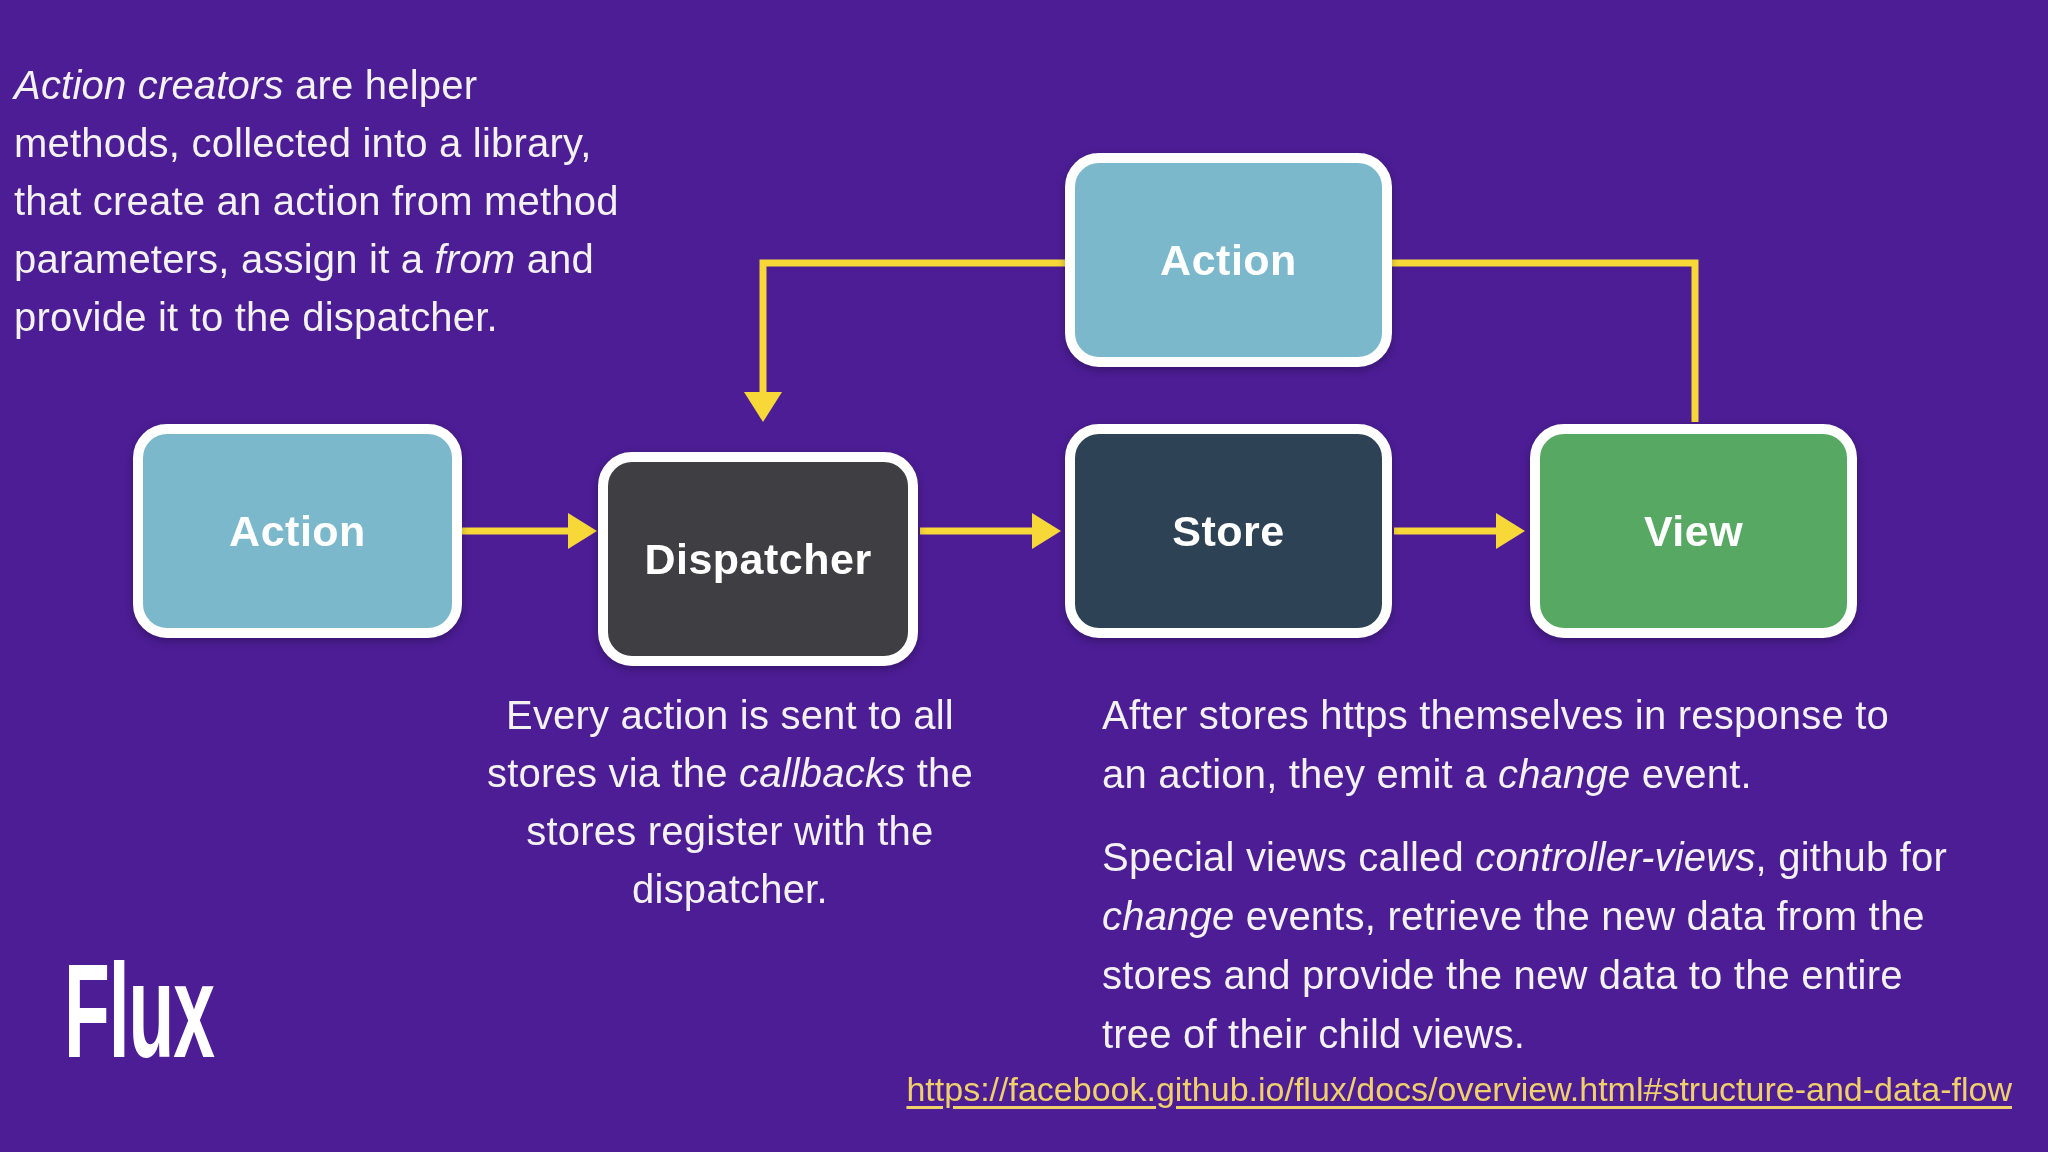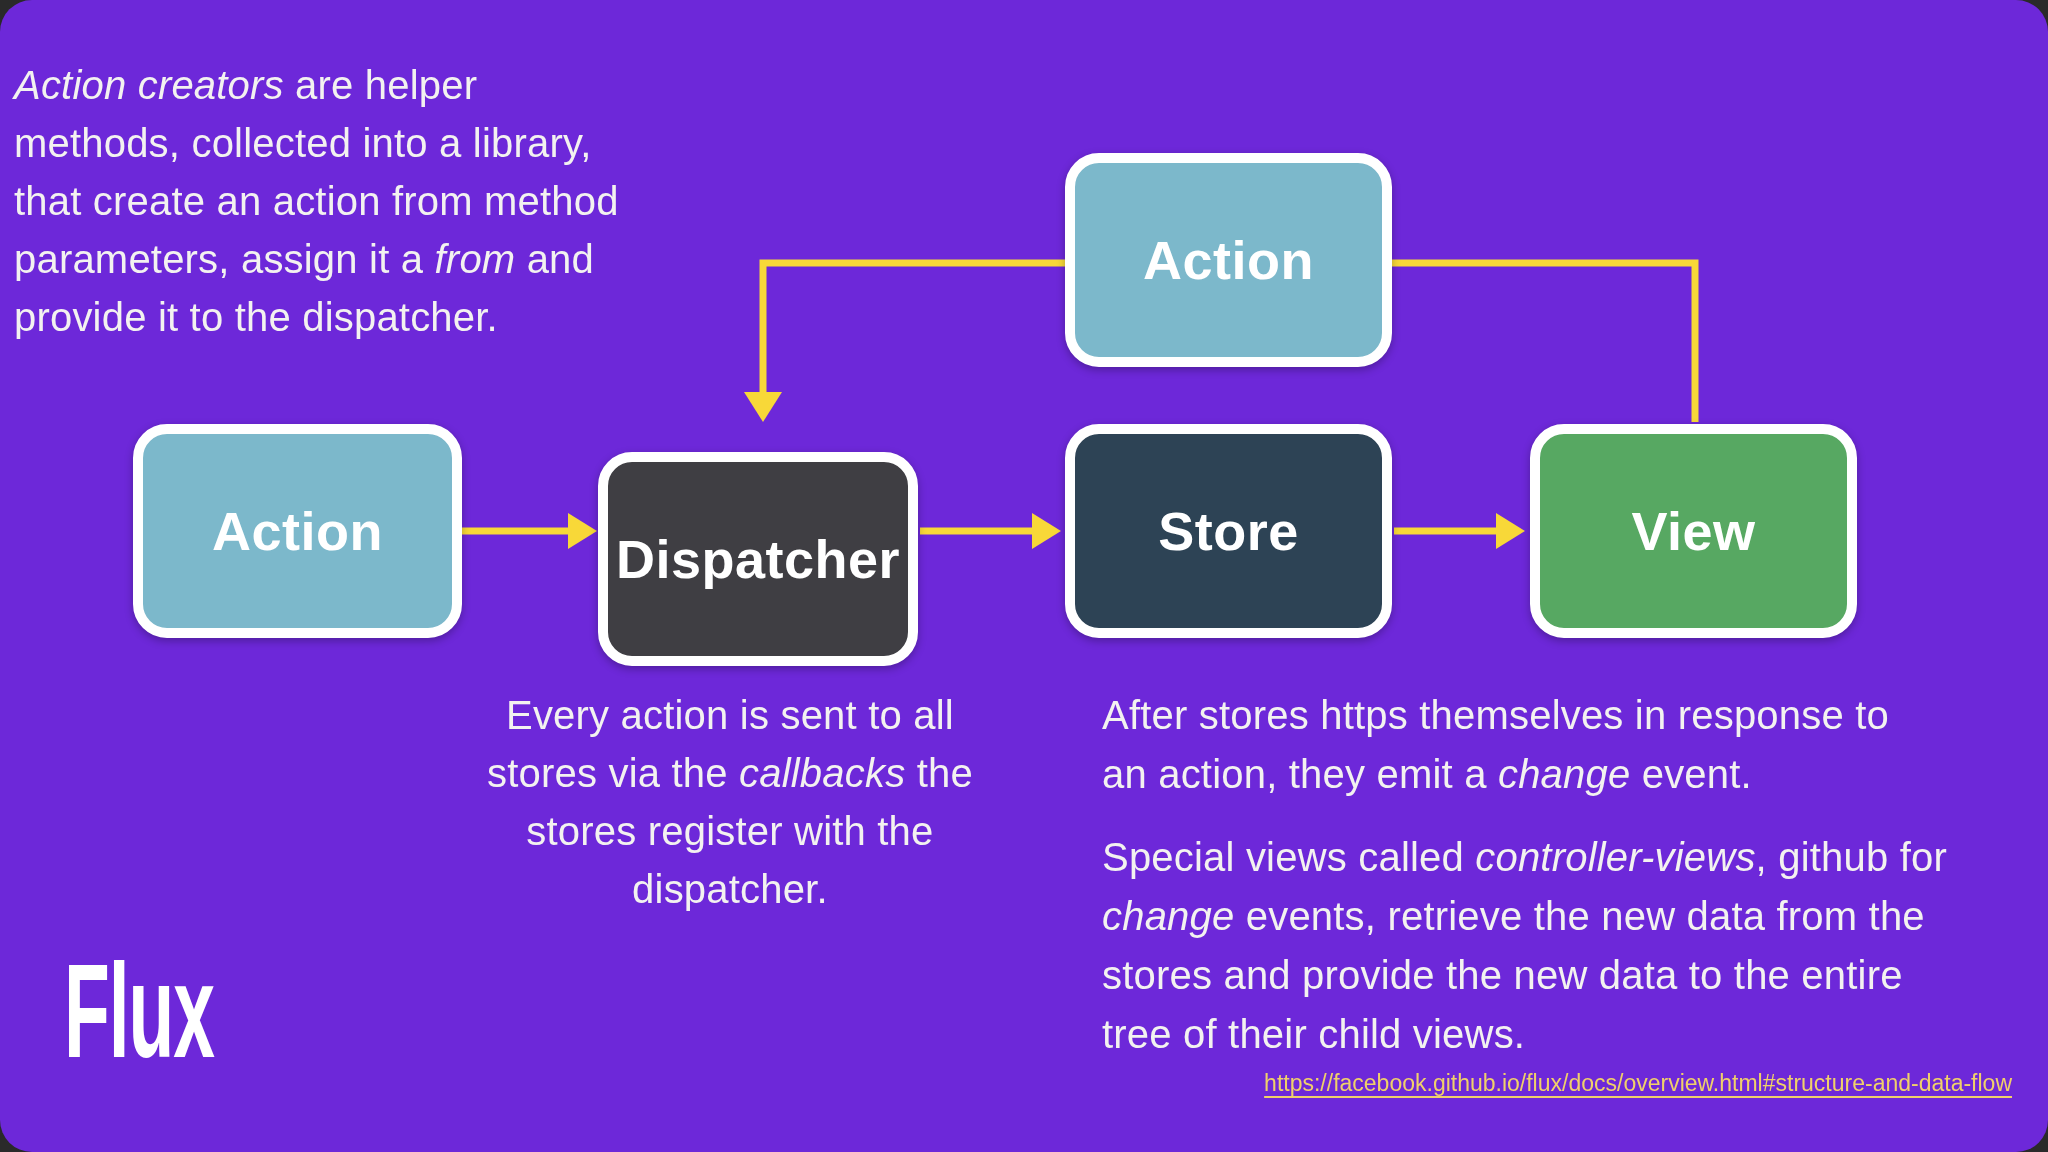--- a/index.html
+++ b/index.html
@@ -1,61 +1,61 @@
 <!DOCTYPE html>
 <html style="--accent: #f8d838; --link: #f0d06a;"><head>
 <meta charset="utf-8">
 <style>
   :root { --accent: #f8d838; --link: #f0d06a; --text: #f3f2f0; }
   * { box-sizing: border-box; }
   html, body { margin: 0; padding: 0; background: #2a2a2a; }
   .slide {
     position: relative; width: 2048px; height: 1152px;
-    background: #6d28d9; overflow: hidden;
-    font-family: "Liberation Sans", sans-serif; color: var(--text); border-radius: 32px;
+    background: #4c1d95; overflow: hidden;
+    font-family: "Liberation Sans", sans-serif; color: var(--text);
   }
   .para {
     position: absolute; margin: 0; white-space: pre-wrap;
     font-size: 40px; line-height: 58px; font-weight: 300;
     letter-spacing: 0.2px;
   }
   .para em { font-style: italic; }
   .topleft-note { left: 14px; top: 56px; }
   .dispatcher-note { left: 487px; top: 686px; text-align: center; }
   .right-notes { position: absolute; left: 1102px; top: 686px; width: 950px; }
   .right-notes .para { position: static; line-height: 59px; }
   .right-notes .para + .para { margin-top: 24px; }
 
   .node {
     position: absolute; height: 214px;
     border: 10px solid #ffffff; border-radius: 34px;
     display: flex; align-items: center; justify-content: center;
     box-shadow: 0 3px 8px rgba(0,0,0,0.28);
   }
   .node .label {
-    color: #ffffff; font-weight: 700; font-size: 54px; letter-spacing: 0.5px;
+    color: #ffffff; font-weight: 700; font-size: 43px; letter-spacing: 0.5px;
   }
   .node-action-top  { left: 1065px; top: 153px; width: 327px; }
   .node-action-left { left: 133px;  top: 424px; width: 329px; }
   .node-dispatcher  { left: 598px;  top: 424px; width: 320px; }
   .node-store       { left: 1065px; top: 424px; width: 327px; }
   .node-view        { left: 1530px; top: 424px; width: 327px; }
 
   .arrows { position: absolute; left: 0; top: 0; pointer-events: none; }
   .arrows path, .arrows line { stroke: var(--accent); stroke-width: 7; fill: none; }
   .arrows polygon { fill: var(--accent); stroke: none; }
 
   .slide-title {
     position: absolute; left: 64px; top: 944px;
     font-size: 134px; line-height: 1; font-weight: 700; color: #ffffff;
     transform: scaleX(0.56); transform-origin: 0 0; letter-spacing: -2px;
   }
   .doc-link {
     position: absolute; right: 36px; top: 1070px;
-    font-size: 23px; color: var(--link);
+    font-size: 34px; color: var(--link);
     text-decoration: underline; text-underline-offset: 5px; cursor: pointer;
   }
 </style>
 </head>
 <body>
 
 <div class="slide">
 
   <p class="para topleft-note"><em>Action creators</em><span> are helper
 methods, collected into a library,

